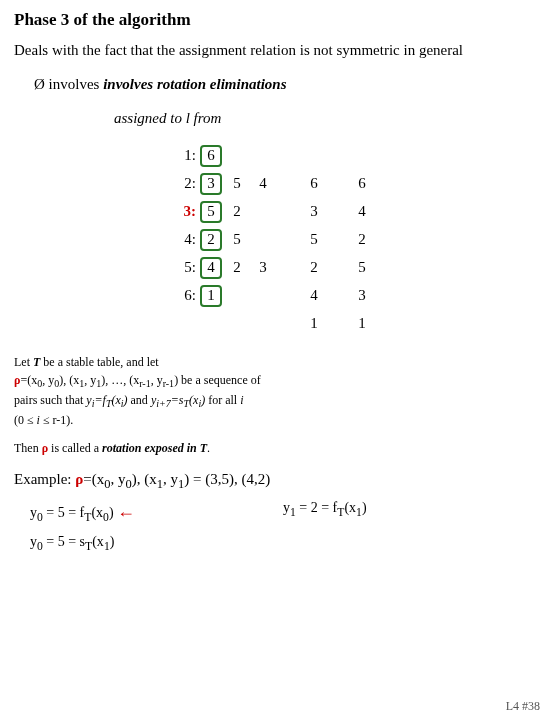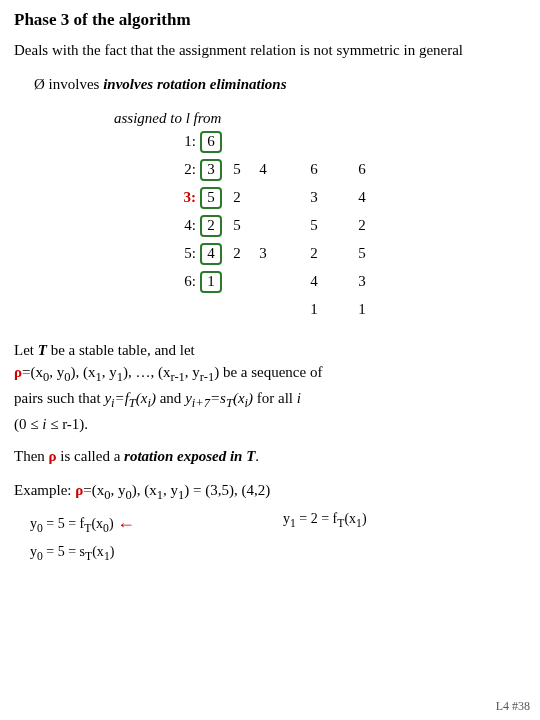--- a/index.html
+++ b/index.html
@@ -43,20 +43,21 @@
     }
     .bold {
       font-weight: bold;
     }
     
     .diagram-area {
       display: flex;
       flex-direction: column;
       align-items: center;
       margin-bottom: 16px;
+      gap: 14px;
     }
     .diagram-row-area {
       display: flex;
       flex-direction: row;
       align-items: flex-start;
       gap: 30px;
     }
     .left-list {
       display: flex;
       flex-direction: column;
@@ -110,28 +111,28 @@
     }
     .right-cell {
       height: 26px;
       display: flex;
       align-items: center;
       justify-content: center;
       font-size: 15px;
       width: 20px;
     }
     .section-text {
-      font-size: 15px;
+      font-size: 12px;
       line-height: 1.5;
       margin-bottom: 10px;
     }
     .slide-num {
       position: absolute;
       bottom: 6px;
-      right: 10px;
+      right: 0;
       font-size: 12px;
       color: #555;
     }
     .example-section {
       margin-top: 6px;
       font-family: Liberation Serif, serif;
     }
     .example-line {
       font-size: 15px;
       line-height: 1.6;

